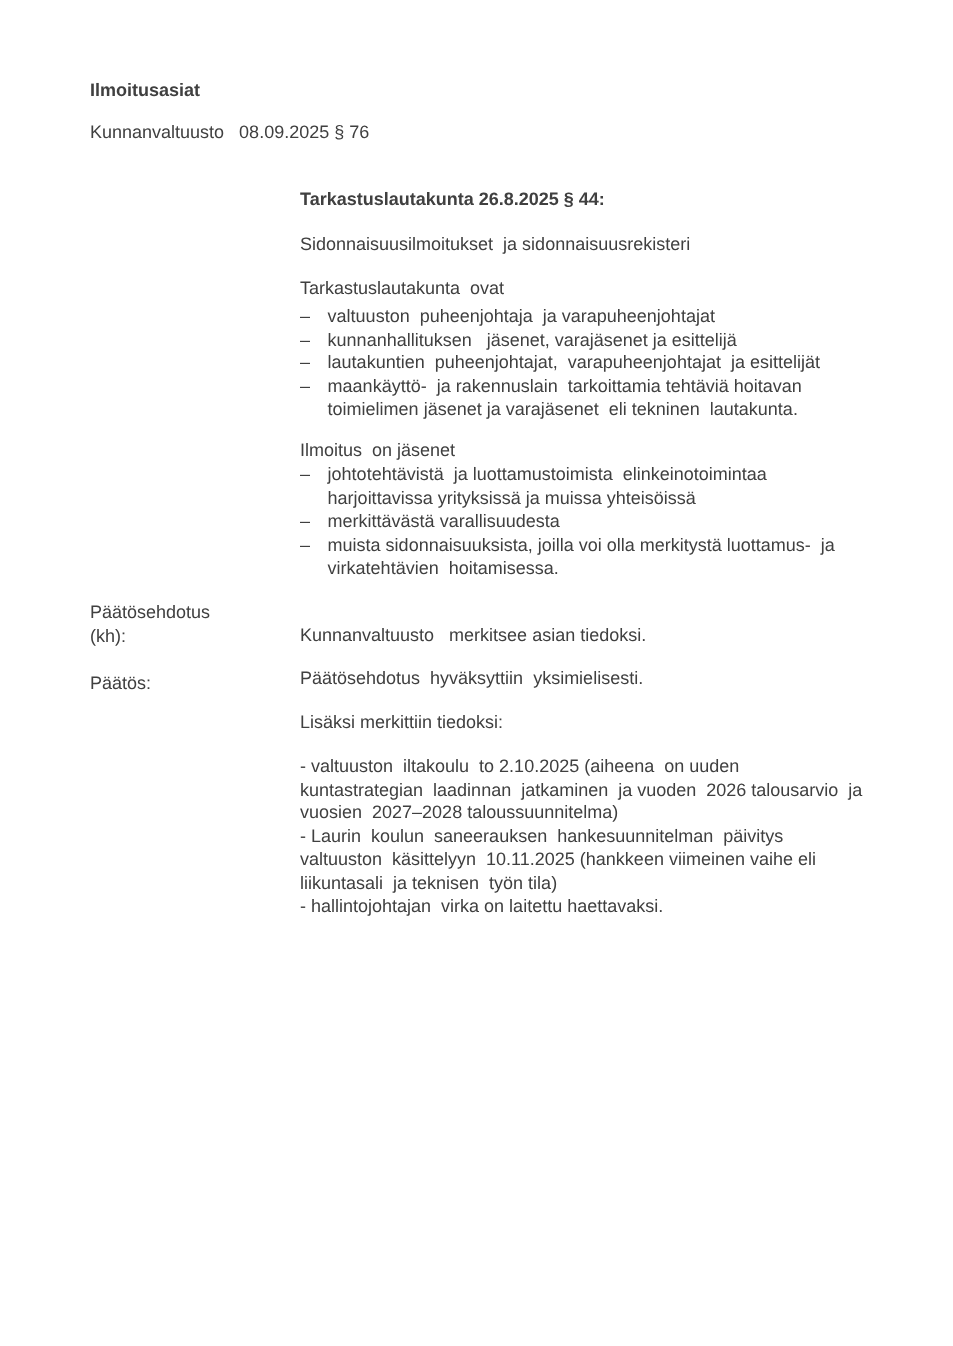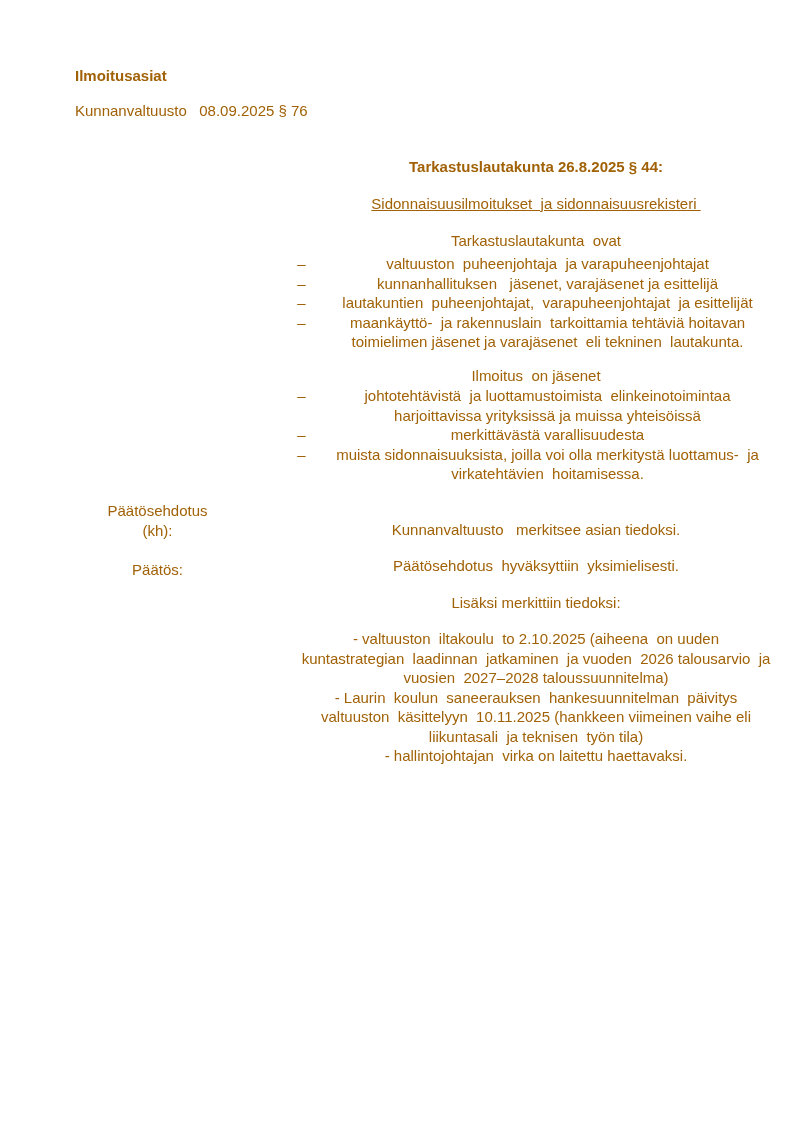--- a/index.html
+++ b/index.html
@@ -1,32 +1,31 @@
 <!DOCTYPE html>
 <html><head>
 <meta charset="utf-8">
 <style>
   html, body { margin: 0; padding: 0; background: #ffffff; }
   .page {
     position: relative;
     width: 794px;
     height: 1122px;
     background: #ffffff;
-    color: #a16207;
+    color: #404040;
     font-family: "Liberation Sans", sans-serif;
     font-size: 15px;
     line-height: 19.5px;
     overflow: hidden;
-    text-align: center;
   }
   .abs { position: absolute; }
   .t { white-space: pre-wrap; }
   .bold { font-weight: 700; }
-  .underline { text-decoration: underline; }
-  .body-col { width: 492px; margin-left: 40px; }
+  .underline { }
+  .body-col { width: 492px; }
   .label-col { width: 165px; }
   .li { display: flex; }
   .dash { width: 23px; flex: 0 0 23px; }
   .litext { flex: 1 1 auto; }
 </style>
 </head>
 <body>
 
 <div class="page">
 

